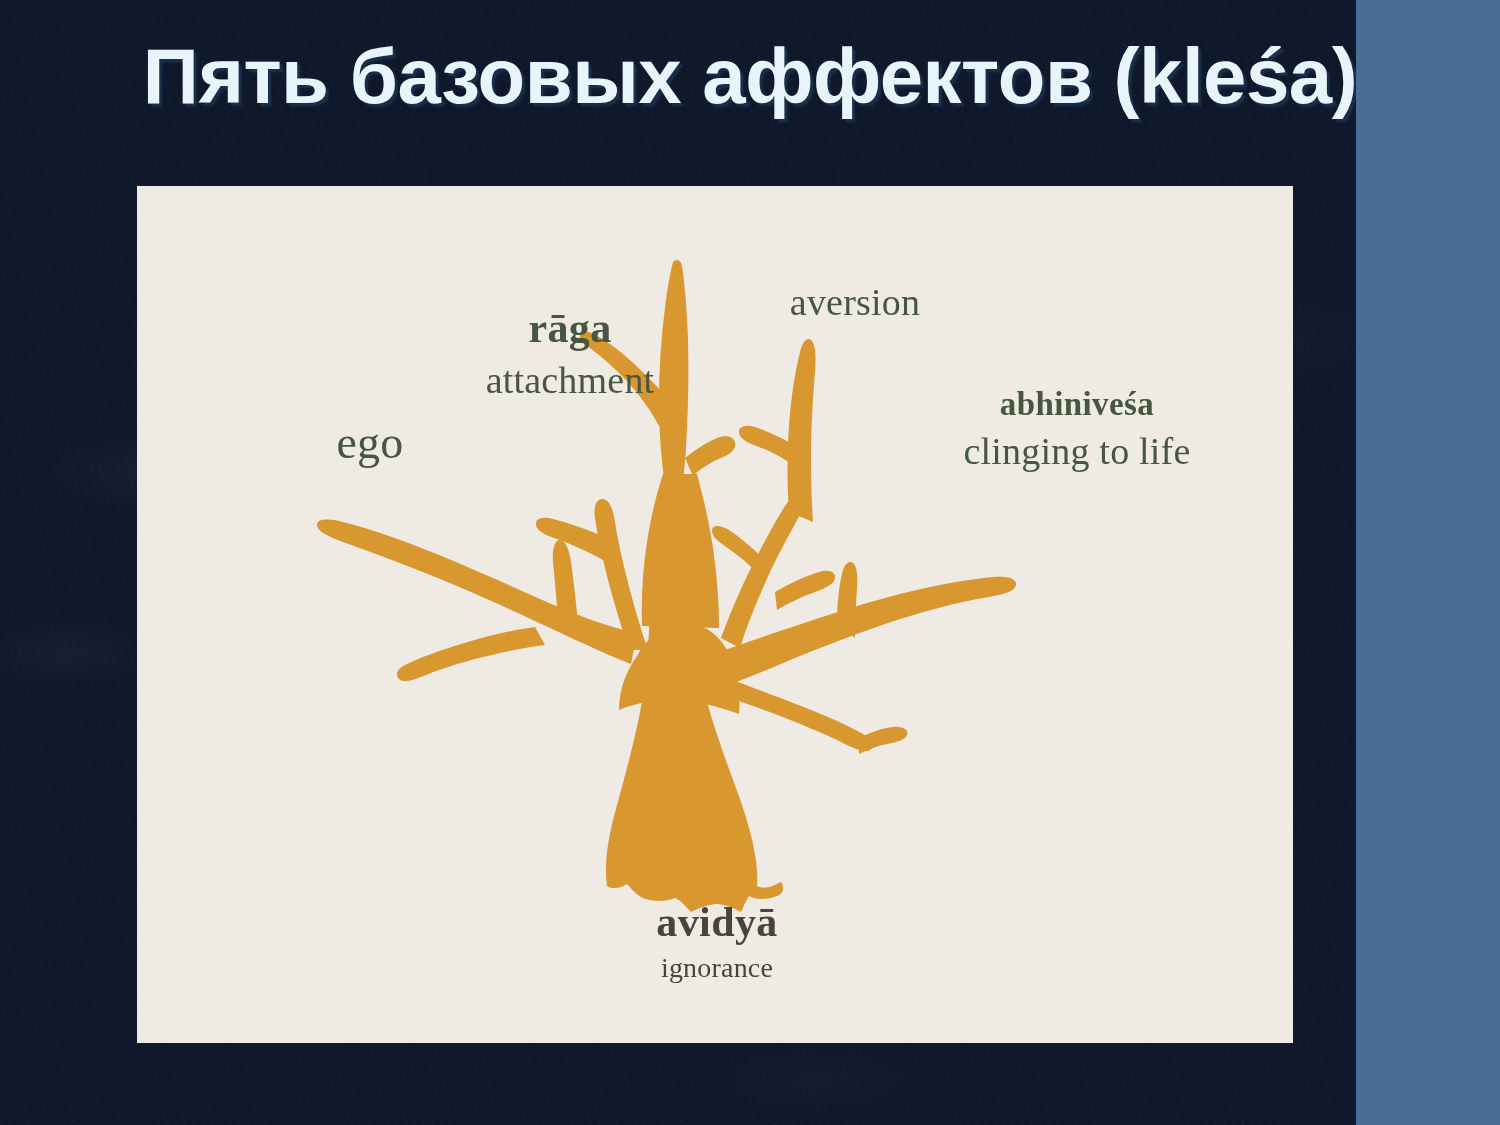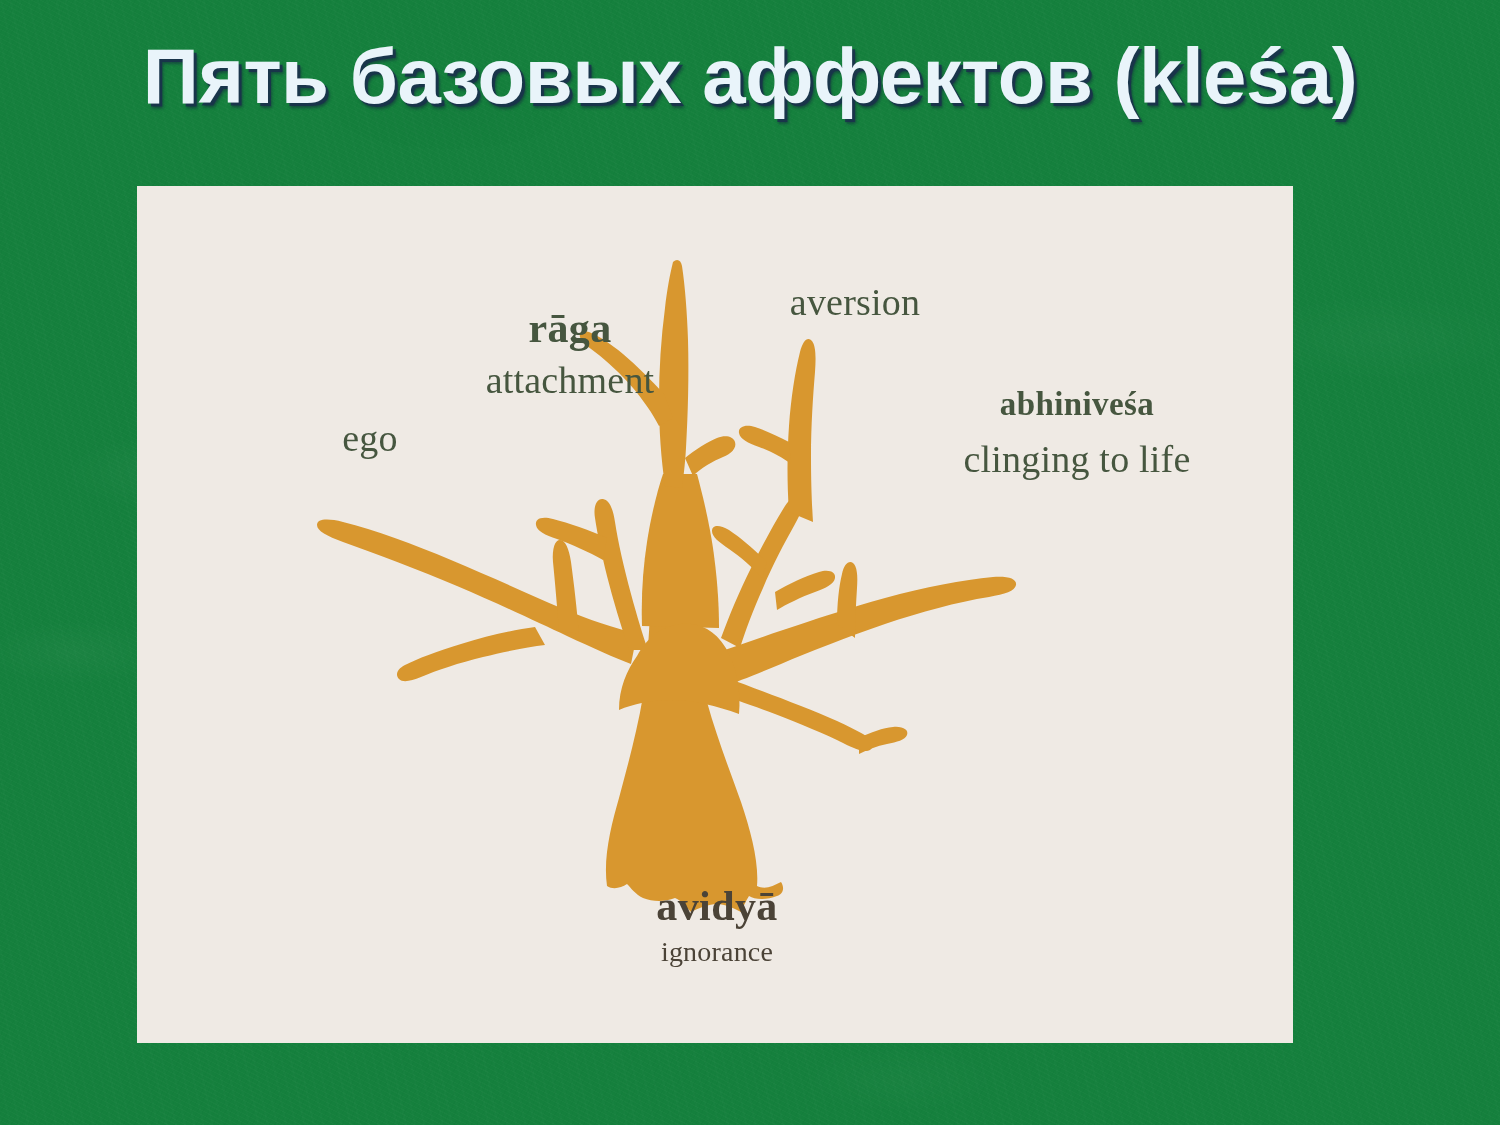--- a/index.html
+++ b/index.html
@@ -2,29 +2,29 @@
 <html><head>
 <meta charset="utf-8">
 <style>
   html, body {
     margin: 0;
     padding: 0;
     background: #4a6d96;
   }
   #slide {
     position: relative;
-    width: 1500px;
+    width: 1356px;
     height: 1125px;
     overflow: hidden;
     background:
       radial-gradient(ellipse 900px 500px at 22% 18%, rgba(255,255,255,0.085), rgba(255,255,255,0) 62%),
       radial-gradient(ellipse 700px 420px at 78% 72%, rgba(255,255,255,0.055), rgba(255,255,255,0) 60%),
       radial-gradient(ellipse 500px 300px at 8% 88%, rgba(20,40,70,0.12), rgba(20,40,70,0) 65%),
       linear-gradient(145deg, #5d7ea4 0%, #567architecture 0%, #5a7ba2 35%, #52749c 70%, #4c6d95 100%);
-    background-color: #15803d;
+    background-color: #0f172a;
     font-family: "Liberation Sans", sans-serif;
   }
   
   #texture {
     position: absolute;
     inset: 0;
     pointer-events: none;
     opacity: 0.5;
     background-image:
       repeating-linear-gradient(27deg, rgba(255,255,255,0.035) 0px, rgba(255,255,255,0.035) 1px, rgba(0,0,0,0) 1px, rgba(0,0,0,0) 4px),
@@ -84,36 +84,36 @@
   }
   .lbl .gloss {
     display: block;
     font-weight: normal;
     letter-spacing: 0.2px;
   }
 
   
   #label-asmita  { left: 128px;  top: 224px; font-size: 40px; text-align: center; width: 210px; }
   #label-asmita  .term  { font-size: 40px; }
-  #label-asmita  .gloss { font-size: 38px; margin-top: 6px; }
+  #label-asmita  .gloss { font-size: 46px; margin-top: 6px; }
 
   #label-raga    { left: 288px;  top: 118px; font-size: 40px; text-align: center; width: 290px; }
   #label-raga    .term  { font-size: 42px; }
   #label-raga    .gloss { font-size: 38px; margin-top: 6px; }
 
   #label-dvesa   { left: 598px;  top: 88px;  font-size: 40px; text-align: center; width: 240px; }
   #label-dvesa   .term  { font-size: 42px; }
   #label-dvesa   .gloss { font-size: 38px; margin-top: 6px; }
 
   #label-abhinivesa { left: 790px; top: 200px; font-size: 40px; text-align: center; width: 300px; }
   #label-abhinivesa .term  { font-size: 33px; }
-  #label-abhinivesa .gloss { font-size: 38px; margin-top: 14px; }
+  #label-abhinivesa .gloss { font-size: 38px; margin-top: 6px; }
 
   #label-avidya  { left: 440px;  top: 696px; font-size: 40px; text-align: center; width: 280px; color: #4b4337; }
-  #label-avidya  .term  { font-size: 42px; }
+  #label-avidya  .term  { font-size: 42px; margin-top: 16px; }
   #label-avidya  .gloss { font-size: 28px; margin-top: 6px; }
 
   #tree-wrap {
     position: absolute;
     left: 0;
     top: 0;
     width: 1156px;
     height: 857px;
     pointer-events: none;
   }

